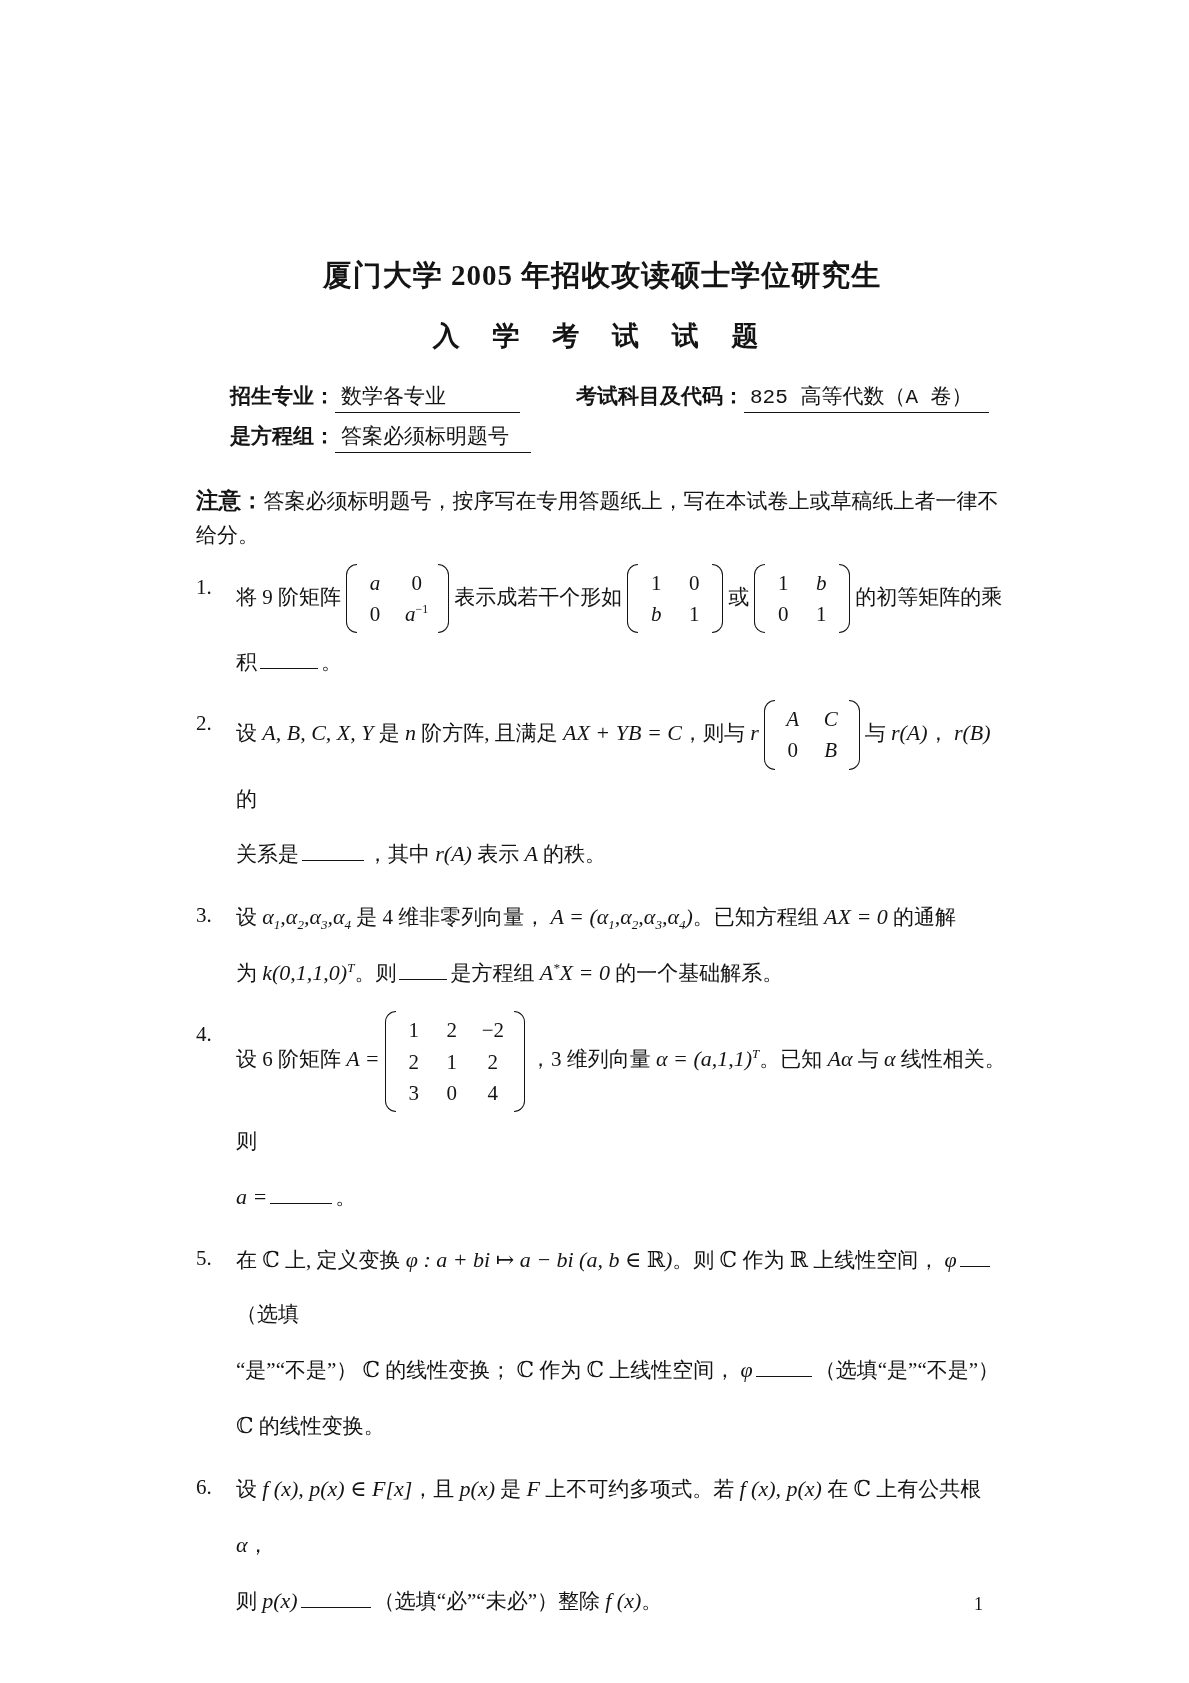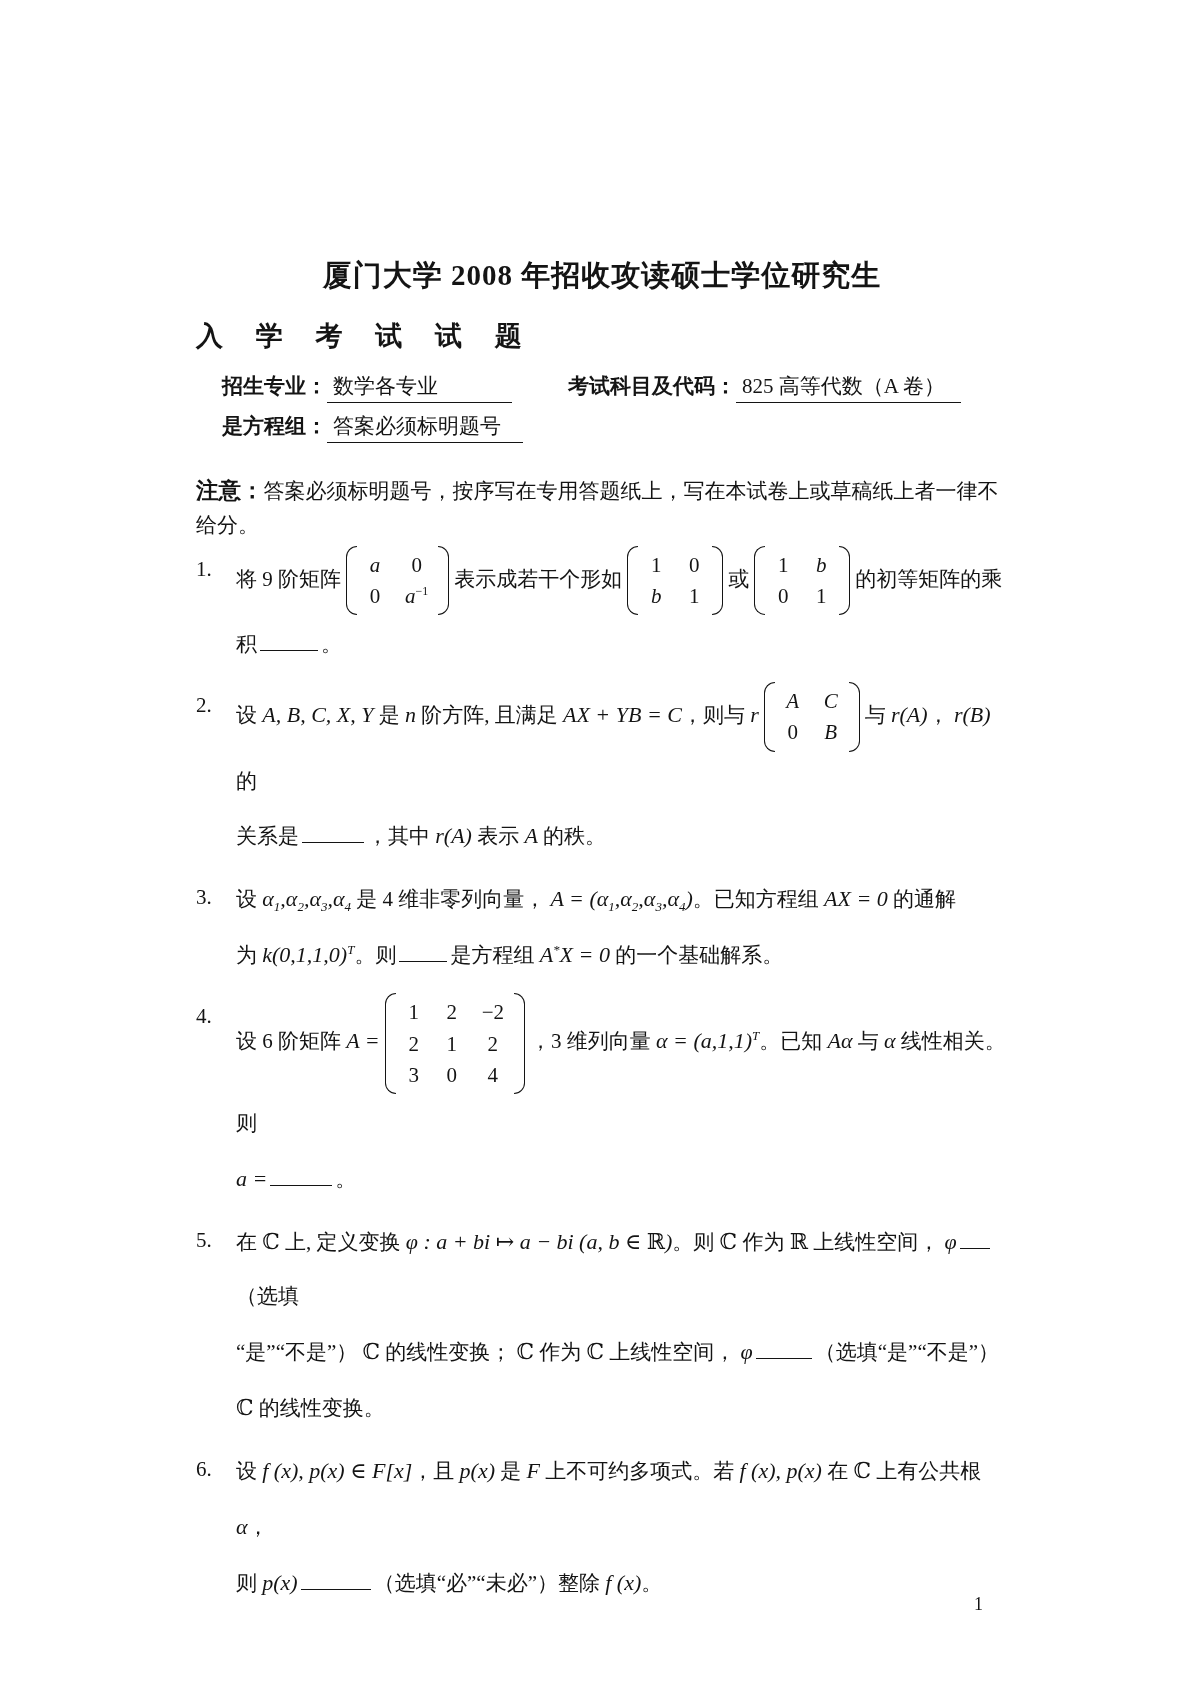--- a/index.html
+++ b/index.html
@@ -12,38 +12,38 @@
     overflow:hidden;
   }
   .content { position:absolute; left:196px; top:256px; width:812px; }
 
   .title {
     margin:0 0 22px 0;
     font-size:29px; font-weight:bold; text-align:center;
     letter-spacing:1px;
   }
   .subtitle {
-    margin:0 0 18px 0;
-    font-size:27px; font-weight:bold; text-align:left;
+    margin:0 0 28px 0;
+    font-size:27px; font-weight:bold; text-align:center;
     letter-spacing:13px;
   }
 
-  .meta { margin-left:26px; font-size:21px; }
+  .meta { margin-left:34px; font-size:21px;font-family:Liberation Mono, monospace; }
   .meta-row { display:flex; align-items:baseline; margin-bottom:9px; }
   .meta-label { font-weight:bold; white-space:nowrap; }
   .meta-value {
     border-bottom:1.6px solid #141414;
     padding:0 6px 2px 6px; white-space:nowrap;
   }
   .mv-pad1 { padding-right:74px; }
   .mv-pad2 { padding-right:16px; }
   .mv-pad3 { padding-right:22px; }
   .meta-spacer { width:56px; }
 
-  .notice { margin:30px 0 0 0; font-size:21px; line-height:1.6; }
+  .notice { margin:30px 0 8px 0; font-size:21px; line-height:1.6; }
   .notice-label { font-weight:bold; font-size:22.5px; }
 
   .section-heading {
     margin:40px 0 18px 0;
     font-size:22px; letter-spacing:1.5px;
   }
 
   .question { display:flex; font-size:21px; margin-bottom:7px; }
   .qnum { flex:none; width:40px; line-height:2.55; }
   .qbody { flex:1; line-height:2.55; }
@@ -90,21 +90,21 @@
     position:absolute; right:206px; bottom:68px;
     font-size:18px;
   }
 </style>
 </head>
 <body>
 
 <div class="page">
   <div class="content">
 
-    <h1 class="title">厦门大学 2008 年招收攻读硕士学位研究生</h1>
+    <h1 class="title">厦门大学 2005 年招收攻读硕士学位研究生</h1>
     <h2 class="subtitle">入 学 考 试 试 题</h2>
 
     <div class="meta">
       <div class="meta-row">
         <span class="meta-label">招生专业：</span>
         <span class="meta-value mv-pad1">数学各专业</span>
         <span class="meta-spacer"></span>
         <span class="meta-label">考试科目及代码：</span>
         <span class="meta-value mv-pad2">825 高等代数（A 卷）</span>
       </div>

